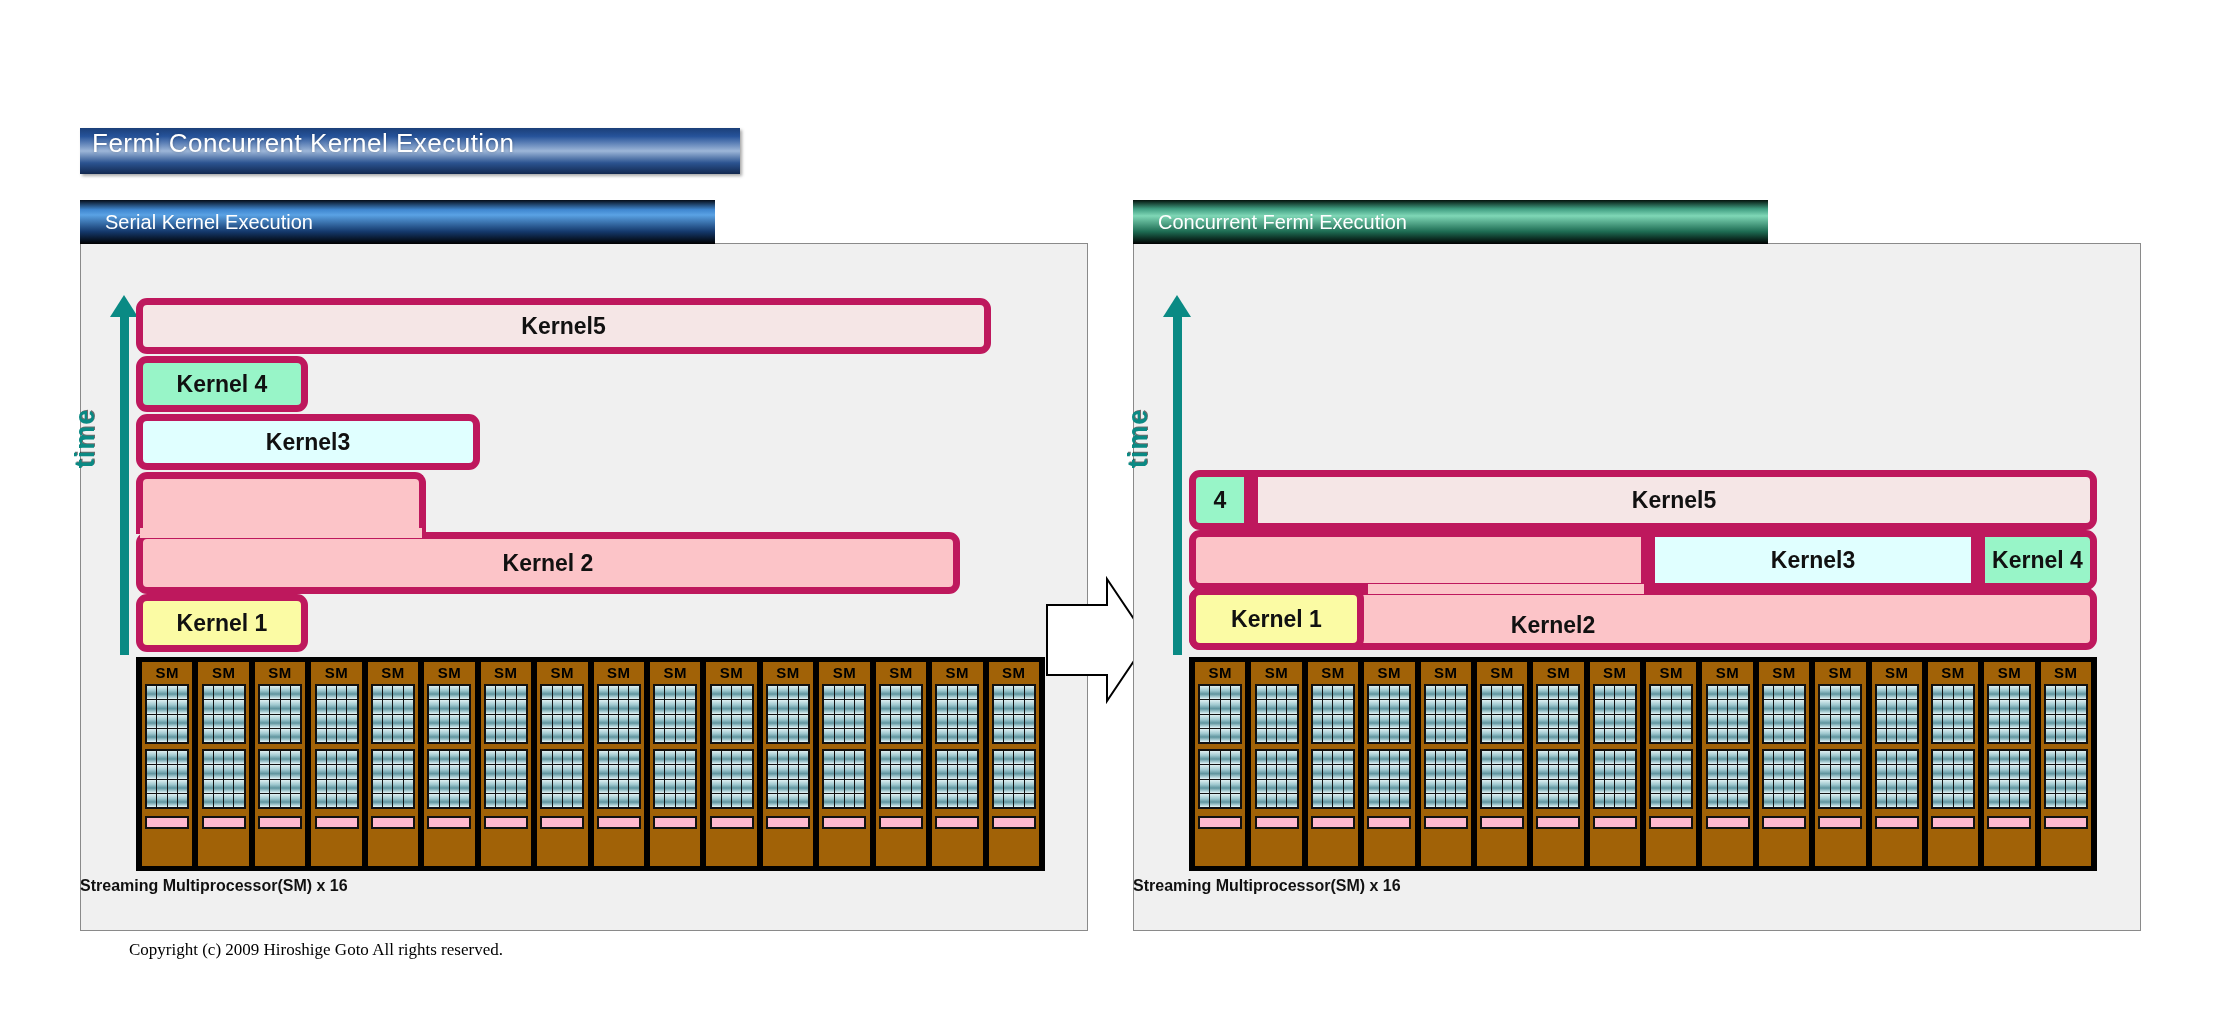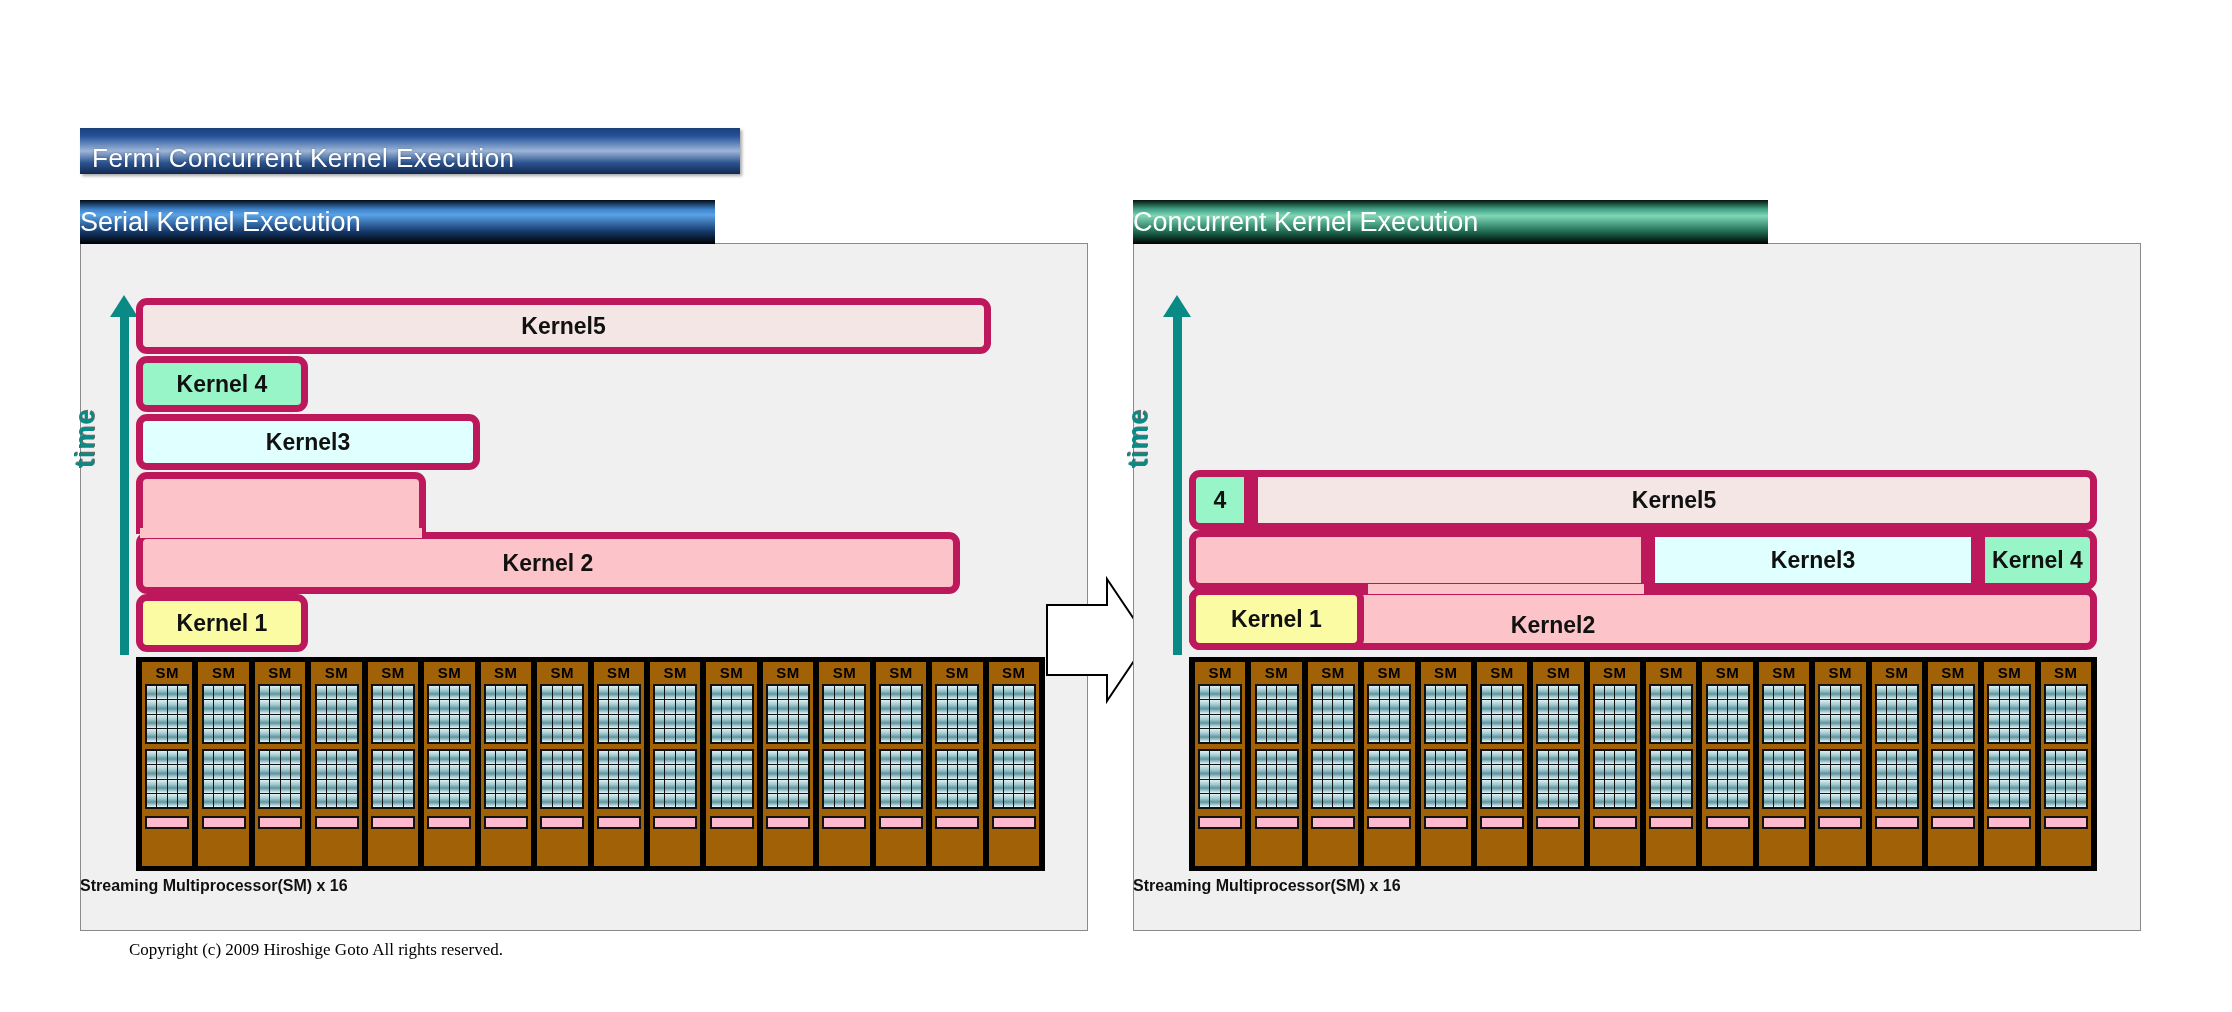--- a/index.html
+++ b/index.html
@@ -9,21 +9,21 @@
     font-family:"Liberation Sans", sans-serif;
     position:relative;
     overflow:hidden;
   }
   .abs{position:absolute;}
 
   
   #main-title{
     left:80px;top:128px;width:660px;height:46px;
     background:linear-gradient(180deg,#1b3f78 0%,#26539a 18%,#9db6d8 50%,#2b5390 76%,#12284f 100%);
-    display:flex;align-items:flex-end;
+    display:flex;align-items:flex-start;
     box-shadow:2px 2px 3px rgba(0,0,0,.35);
   }
   #main-title .txt{
     color:#ffffff;font-size:26px;font-weight:400;
     letter-spacing:.5px;padding-left:12px;
     text-shadow:0 0 3px rgba(0,0,0,.25);
     white-space:nowrap;
   }
 
   
@@ -39,21 +39,21 @@
   }
   #banner-left{
     left:80px;top:200px;width:635px;
     background:linear-gradient(180deg,#050c18 0%,#3f86cf 22%,#5aa2e4 34%,#14386b 72%,#000000 100%);
   }
   #banner-right{
     left:1133px;top:200px;width:635px;
     background:linear-gradient(180deg,#04120c 0%,#3f9c80 20%,#7fd7b6 36%,#1d6b52 72%,#000000 100%);
   }
   .panel-banner .txt{
-    color:#ffffff;font-size:27px;padding-left:0;white-space:nowrap;
+    color:#ffffff;font-size:20px;padding-left:25px;white-space:nowrap;
   }
 
   
   .time-axis{position:absolute;}
   .time-axis .shaft{
     position:absolute;left:10px;top:16px;width:9px;bottom:0;
     background:#0a8a84;
   }
   .time-axis .head{
     position:absolute;left:0px;top:0px;
@@ -832,21 +832,21 @@
     </div>
   </div>
 <div class="sm-caption" style="left:80px;top:877px;width:1006px;">Streaming Multiprocessor(SM) x 16</div>
 
 <svg class="abs" id="flow-arrow" viewBox="0 0 105 130">
   <polygon points="2,30 62,30 62,4 103,65 62,126 62,100 2,100" fill="#ffffff" stroke="#000000" stroke-width="2"></polygon>
 </svg>
 
 <div class="abs panel" id="panel-right"></div>
 <div class="panel-banner" id="banner-right">
-  <div class="txt">Concurrent Kernel Execution</div>
+  <div class="txt">Concurrent Fermi Execution</div>
 </div>
 
 <div class="time-axis abs" style="left:1163px;top:295px;width:30px;height:360px;">
   <div class="head"></div>
   <div class="shaft"></div>
   <div class="lbl">time</div>
 </div>
 
 <div class="kbar abs sq-r" style="left:1189px;top:470px;width:62px;height:60px;background:#98f5c8;">
   <span>4</span>

